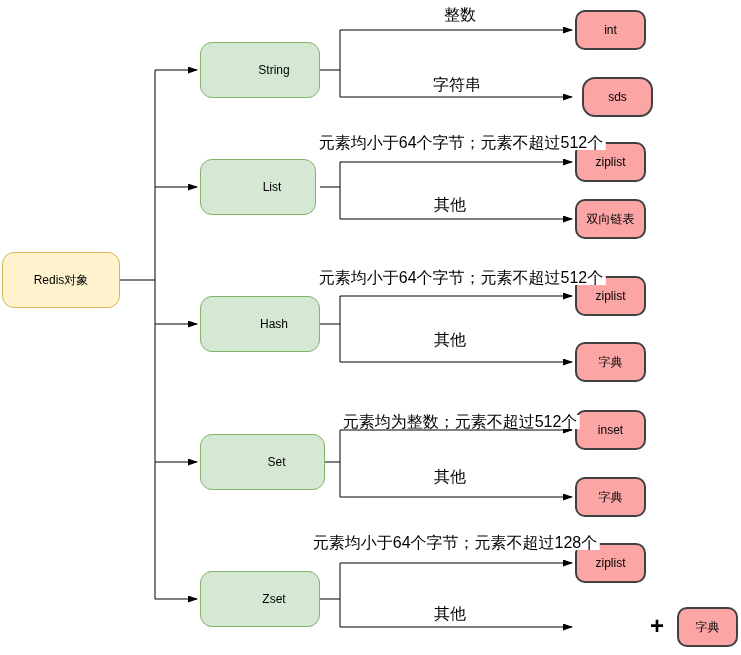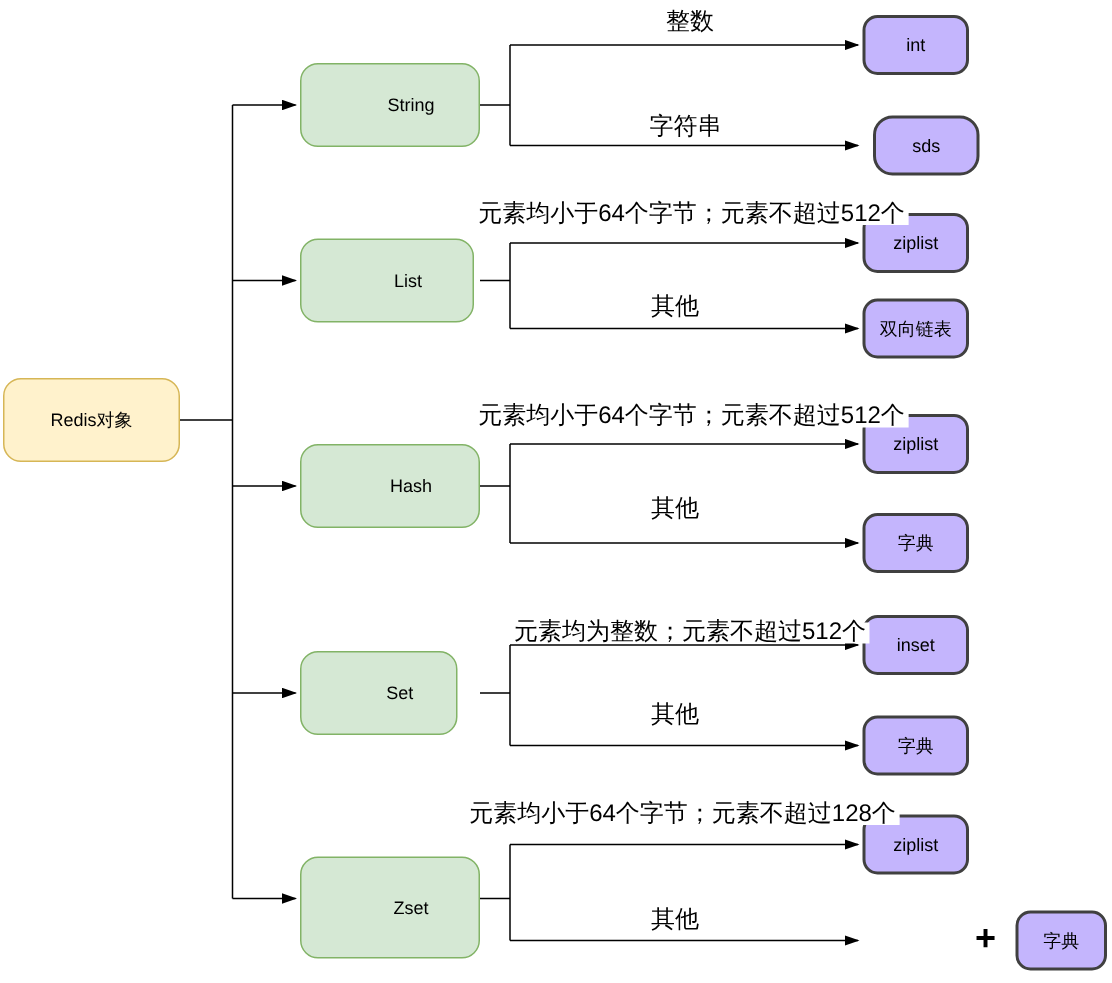--- a/index.html
+++ b/index.html
@@ -28,21 +28,21 @@
     border: 1px solid #d6b656;
     border-radius: 12px;
   }
   .type-node {
     background: #d5e8d4;
     border: 1px solid #82b366;
     border-radius: 12px;
     padding-left: 28px;
   }
   .leaf-node {
-    background: #c4b5fd;
+    background: #fca5a5;
     border: 2px solid #404040;
     border-radius: 10px;
   }
   .edge-label {
     position: absolute;
     transform: translate(-50%, -50%);
     font-size: 16px;
     white-space: nowrap;
     background: #ffffff;
     padding: 0 2px;
@@ -98,22 +98,22 @@
       <path d="M340 563 H572" marker-end="url(#arrow)"></path>
       <path d="M340 627 H572" marker-end="url(#arrow)"></path>
     </g>
   </svg>
 
   <div class="node root-node" style="left:2px; top:252px; width:118px; height:56px;">Redis对象</div>
 
   <div class="node type-node" style="left:200px; top:42px; width:120px; height:56px;">String</div>
   <div class="node type-node" style="left:200px; top:159px; width:116px; height:56px;">List</div>
   <div class="node type-node" style="left:200px; top:296px; width:120px; height:56px;">Hash</div>
-  <div class="node type-node" style="left:200px; top:434px; width:105px; height:56px;">Set</div>
-  <div class="node type-node" style="left:200px; top:571px; width:120px; height:68px;">Zset</div>
+  <div class="node type-node" style="left:200px; top:434px; width:125px; height:56px;">Set</div>
+  <div class="node type-node" style="left:200px; top:571px; width:120px; height:56px;">Zset</div>
 
   <div class="node leaf-node" style="left:575px; top:10px; width:71px; height:40px;">int</div>
   <div class="node leaf-node" style="left:582px; top:77px; width:71px; height:40px;border-radius:13px;">sds</div>
   <div class="node leaf-node" style="left:575px; top:142px; width:71px; height:40px;">ziplist</div>
   <div class="node leaf-node" style="left:575px; top:199px; width:71px; height:40px;">双向链表</div>
   <div class="node leaf-node" style="left:575px; top:276px; width:71px; height:40px;">ziplist</div>
   <div class="node leaf-node" style="left:575px; top:342px; width:71px; height:40px;">字典</div>
   <div class="node leaf-node" style="left:575px; top:410px; width:71px; height:40px;">inset</div>
   <div class="node leaf-node" style="left:575px; top:477px; width:71px; height:40px;">字典</div>
   <div class="node leaf-node" style="left:575px; top:543px; width:71px; height:40px;">ziplist</div>

